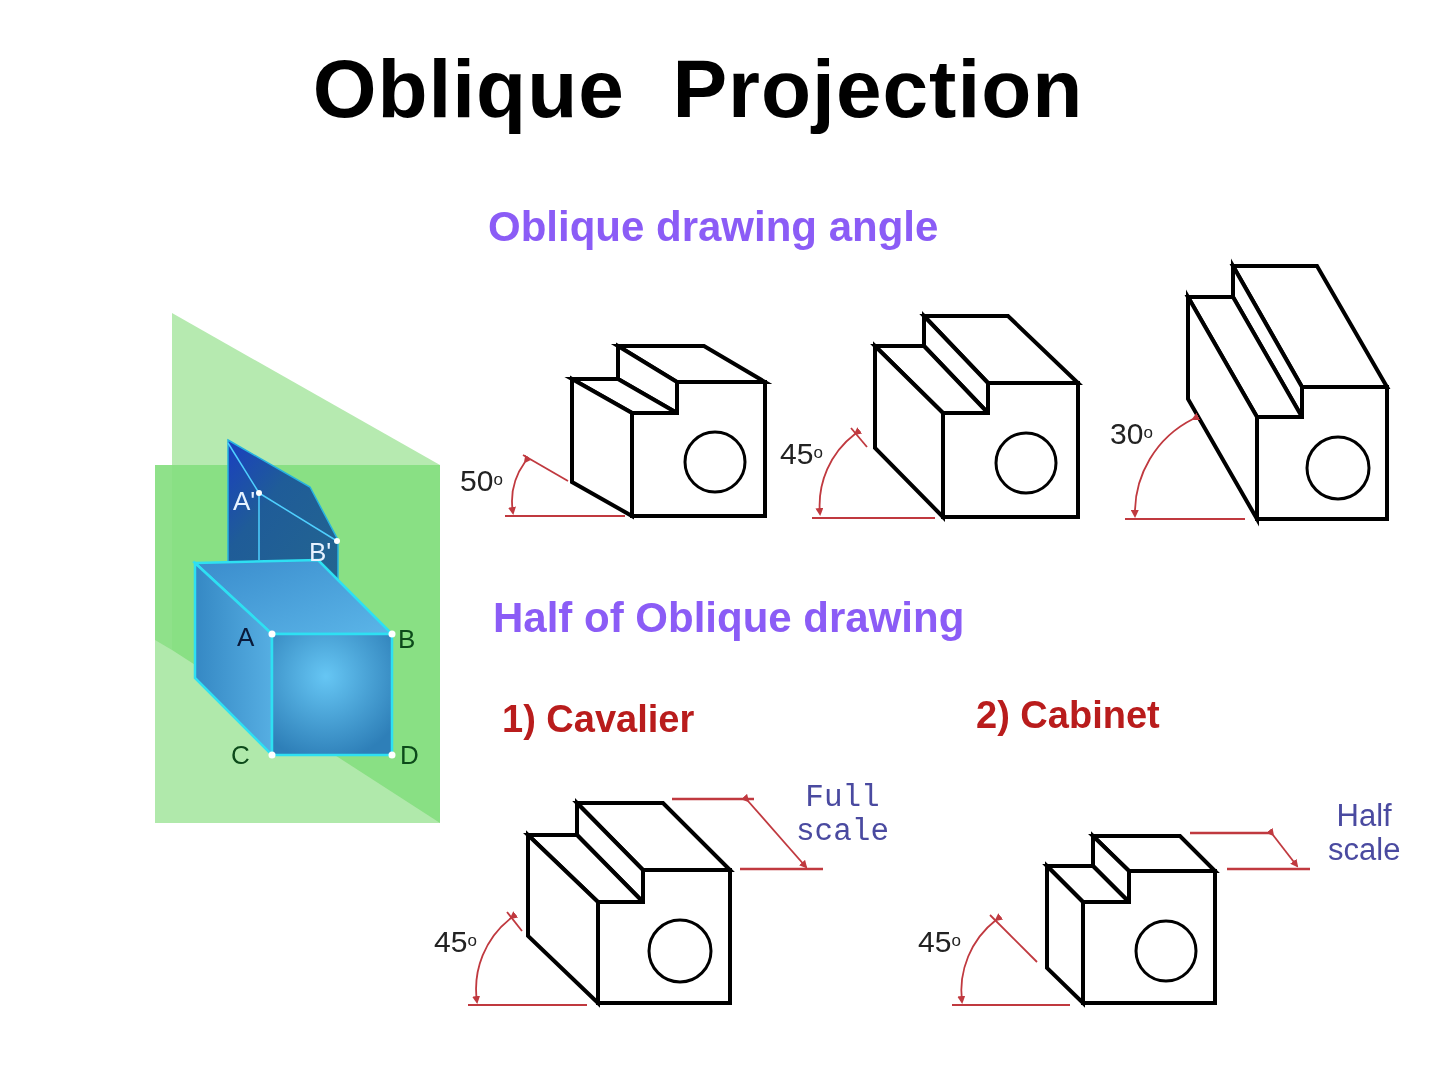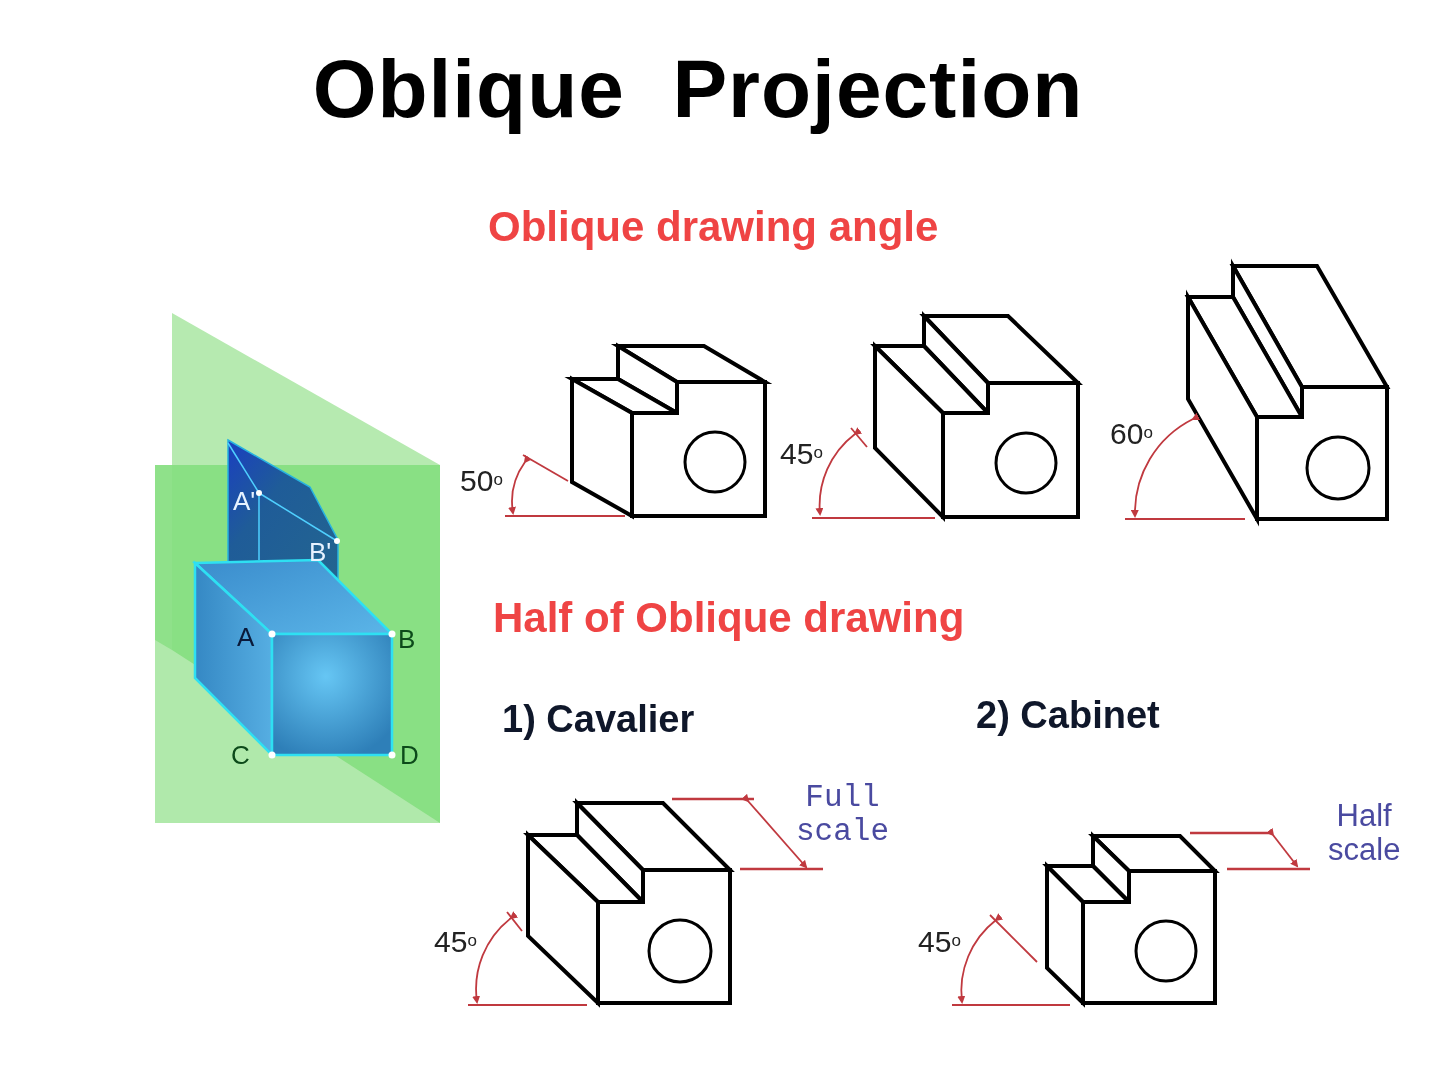--- a/index.html
+++ b/index.html
@@ -1,39 +1,39 @@
 <!DOCTYPE html>
 <html><head>
 <meta charset="utf-8">
 <style>
   html, body { margin:0; padding:0; background:#ffffff; }
   body { width:1440px; height:1080px; position:relative; overflow:hidden; font-family:"Liberation Sans", sans-serif; }
   .title { position:absolute; left:0; width:1300px; top:42px; text-align:center; font-size:82px; font-weight:bold; color:#000; letter-spacing:1px; white-space:pre;margin-left:48px; }
-  .heading { position:absolute; font-weight:bold; color:#ef4444; font-size:42px; white-space:nowrap;text-align:right; }
-  .sub { position:absolute; font-weight:bold; color:#0f172a; font-size:38px; white-space:nowrap; }
+  .heading { position:absolute; font-weight:bold; color:#8b5cf6; font-size:42px; white-space:nowrap;text-align:right; }
+  .sub { position:absolute; font-weight:bold; color:#b91c1c; font-size:38px; white-space:nowrap; }
   .scale-label { position:absolute; color:#4a4aa0; font-size:31px; line-height:34px; text-align:center; }
   .angle-label { position:absolute; color:#222; font-size:30px; white-space:nowrap; }
   .angle-label sup { font-size:17px; vertical-align:top; position:relative; top:6px; }
   svg { position:absolute; left:0; top:0; }
   .lbl { position:absolute; font-size:26px; }
 </style>
 </head>
 <body>
 
 <div class="title">Oblique  Projection</div>
 
 <div class="heading" style="left:488px; top:203px;">Oblique drawing angle</div>
 <div class="heading" style="left:493px; top:594px;">Half of Oblique drawing</div>
 
 <div class="sub" style="left:502px; top:698px;">1) Cavalier</div>
 <div class="sub" style="left:976px; top:694px;">2) Cabinet</div>
 
 <div class="angle-label" style="left:460px; top:464px;"><span>50</span><sup>o</sup></div>
 <div class="angle-label" style="left:780px; top:437px;"><span>45</span><sup>o</sup></div>
-<div class="angle-label" style="left:1110px; top:417px;"><span>60</span><sup>o</sup></div>
+<div class="angle-label" style="left:1110px; top:417px;"><span>30</span><sup>o</sup></div>
 <div class="angle-label" style="left:434px; top:925px;"><span>45</span><sup>o</sup></div>
 <div class="angle-label" style="left:918px; top:925px;"><span>45</span><sup>o</sup></div>
 
 <div class="scale-label" style="left:796px; top:781px;font-family:Liberation Mono, monospace;">
     <div>Full</div>
     <div>scale</div>
   </div>
 <div class="scale-label" style="left:1304px; top:799px;margin-left:24px;">
     <div>Half</div>
     <div>scale</div>

